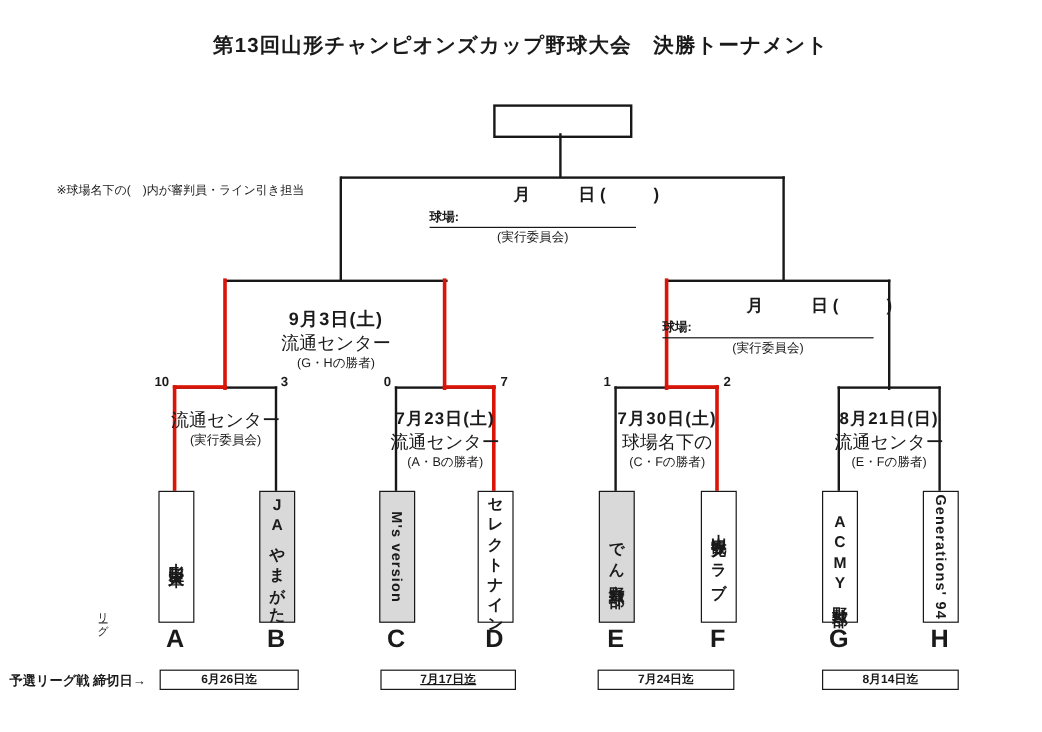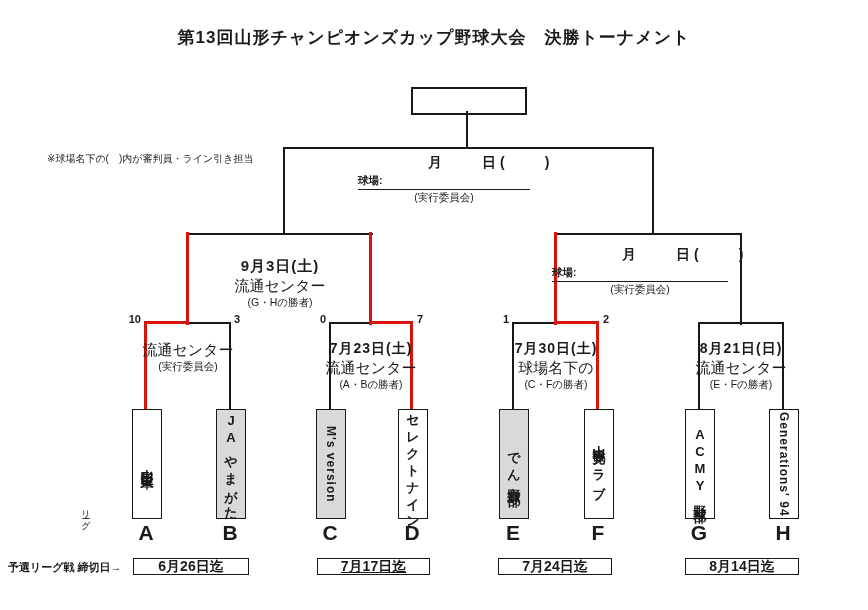--- a/index.html
+++ b/index.html
@@ -39,21 +39,21 @@
   .team-box { top:409px; width:28px; height:108px; border:1.5px solid #181818; background:#fff;
     display:flex; align-items:center; justify-content:center; }
   .team-box.gray { background:#d9d9d9; }
   .team-box .tname { writing-mode:vertical-rl; text-orientation:upright; font-size:13px; font-weight:bold; letter-spacing:2px; line-height:1; white-space:nowrap; }
   .team-box.sideways .tname { text-orientation:mixed; letter-spacing:1px; font-size:12px; }
   
   .league-letter { top:521px; width:30px; text-align:center; font-size:21px; font-weight:bold; }
   .league-axis-label { left:80px; top:504px; font-size:9px; }
   .league-axis-label span { writing-mode:vertical-rl; line-height:1.1; }
   .prelim-label { left:8px; top:560px; font-size:11px; font-weight:bold; white-space:nowrap; }
-  .deadline-box { top:558px; height:15px; border:1.5px solid #181818; font-size:14px; font-weight:bold;
+  .deadline-box { top:558px; height:15px; border:1.5px solid #181818; font-size:10px; font-weight:bold;
     text-align:center; line-height:15px; background:#fff; }
 </style>
 </head>
 <body>
 
 <div id="page">
 
   <div class="abs title">第13回山形チャンピオンズカップ野球大会　決勝トーナメント</div>
   <div class="abs note">※球場名下の(　)内が審判員・ライン引き担当</div>
 

